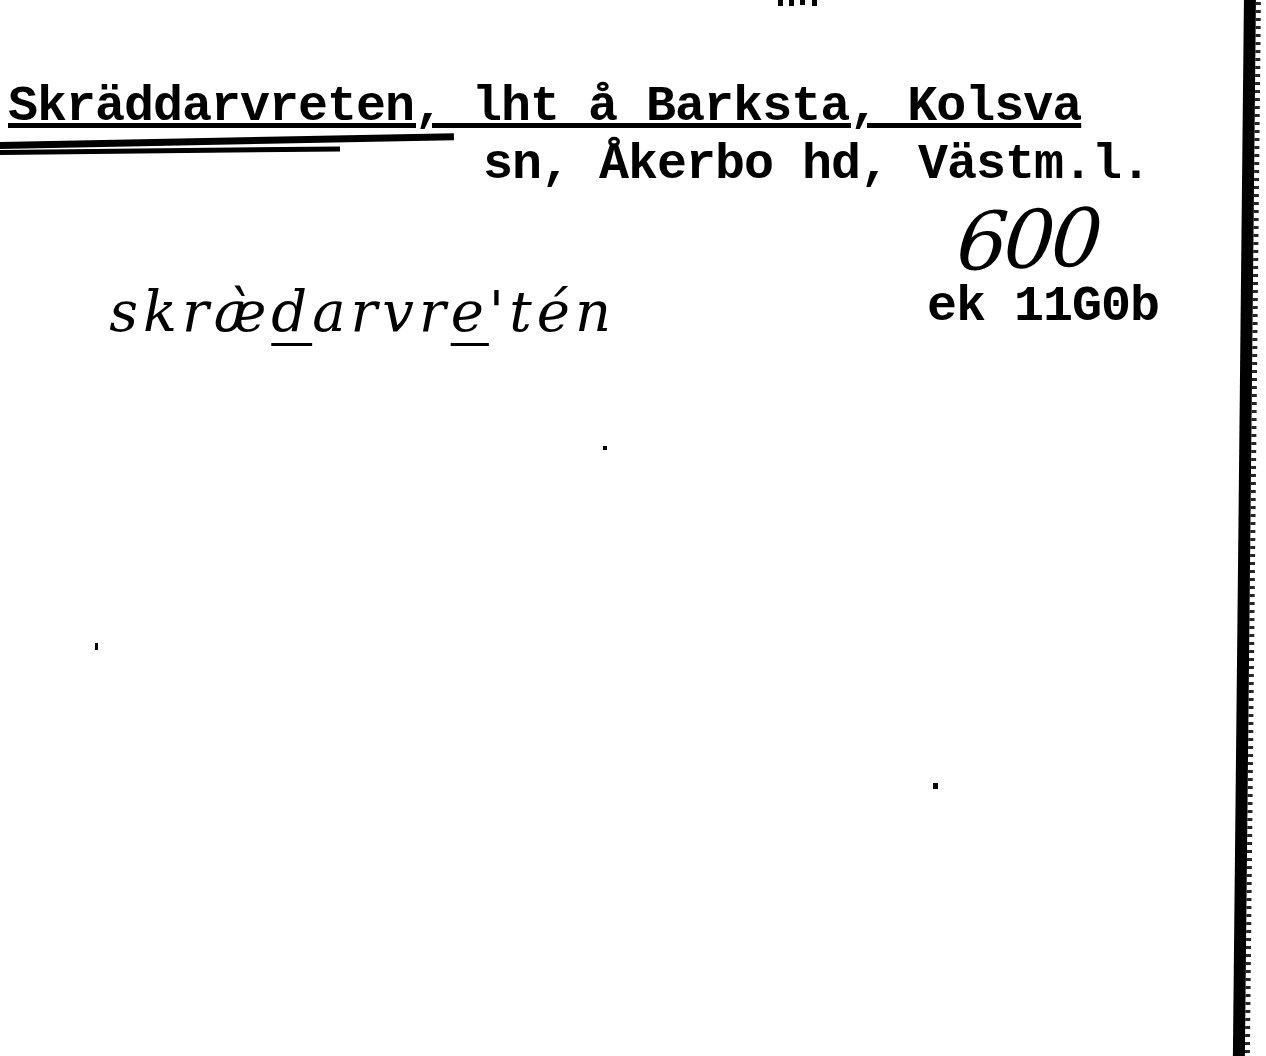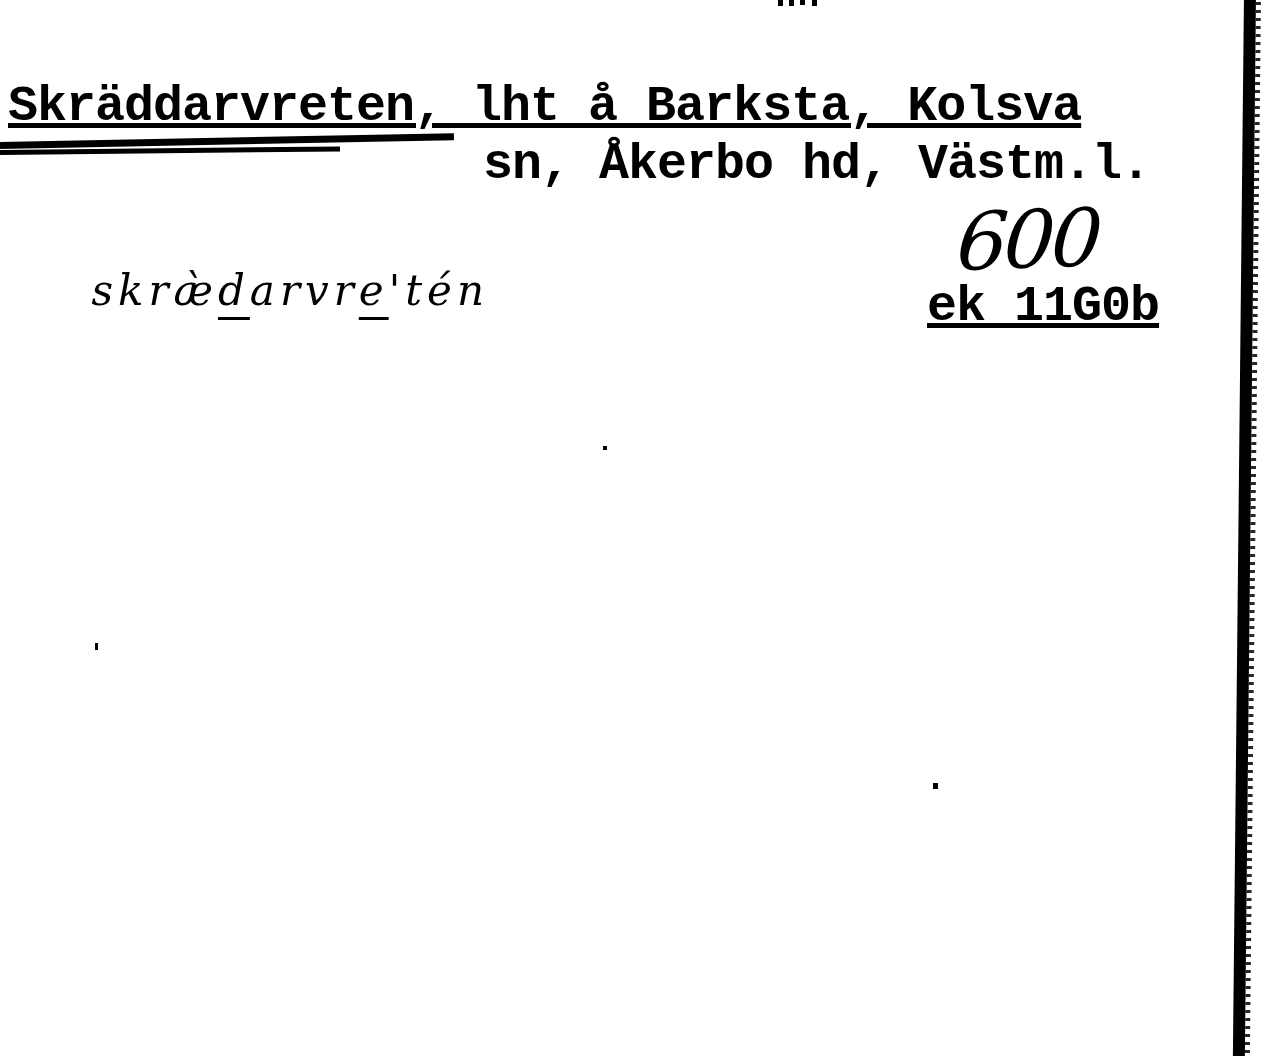--- a/index.html
+++ b/index.html
@@ -23,21 +23,21 @@
   }
   .hand {
     position:absolute;
     font-family:"DejaVu Serif", serif;
     font-style:italic;
     color:#000;
     line-height:1;
     white-space:pre;
   }
   .phonetic {
-    font-size:42px;
+    font-size:56px;
     letter-spacing:5px;
     font-weight:normal;
   }
   .phonetic .u-letter {
     text-decoration:underline;
     text-decoration-thickness:3px;
     text-underline-offset:12px;
   }
   .big-number {
     font-size:80px;
@@ -92,21 +92,21 @@
   <div class="hand-underline" style="left:0px; top:150px; width:340px; height:5px; transform:rotate(-0.6deg);"></div>
 
   <div class="typed" style="left:483px; top:140px;">sn, Åkerbo hd, Västm.l.</div>
 
   <div class="hand phonetic" style="left:18px; top:228px;">
     <span>skræ̀</span><span class="u-letter">d</span><span>arvr</span><span class="u-letter">e</span><span>'tén</span>
   </div>
 
   <div class="hand big-number" style="left:960px; top:203px;">600</div>
 
-  <div class="typed" style="left:927px; top:282px;text-decoration:underline;">ek 11G0b</div>
+  <div class="typed" style="left:927px; top:282px;">ek 11G0b</div>
 
 
 
   <div class="stripe"></div>
   <div class="stripe-fringe"></div>
   <div class="speck speck-1"></div>
   <div class="speck speck-2"></div>
   <div class="speck speck-3"></div>
 
 </div>

